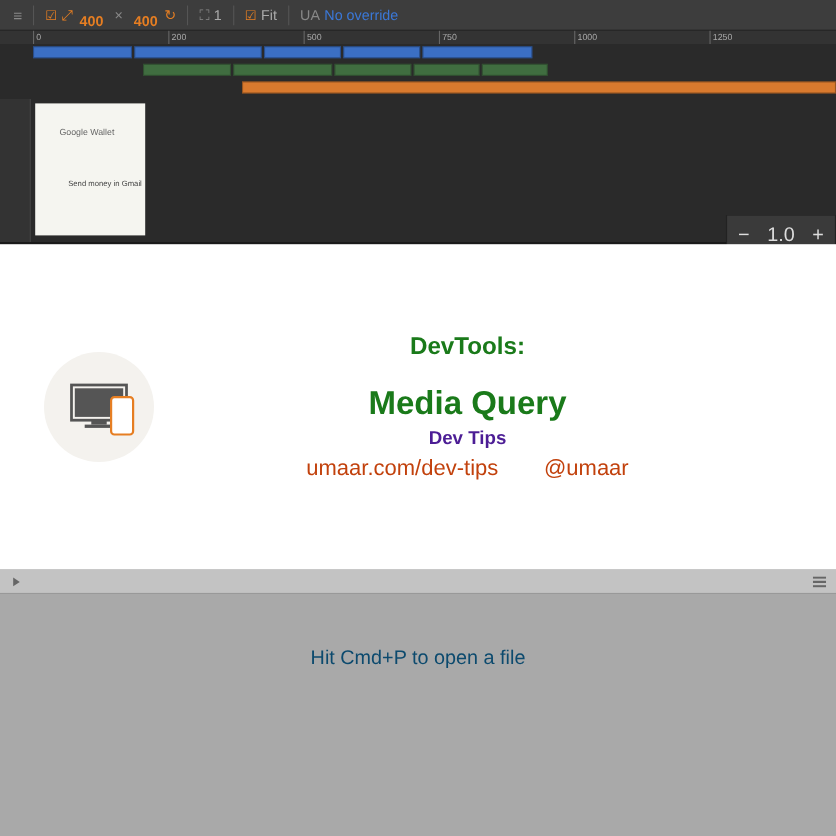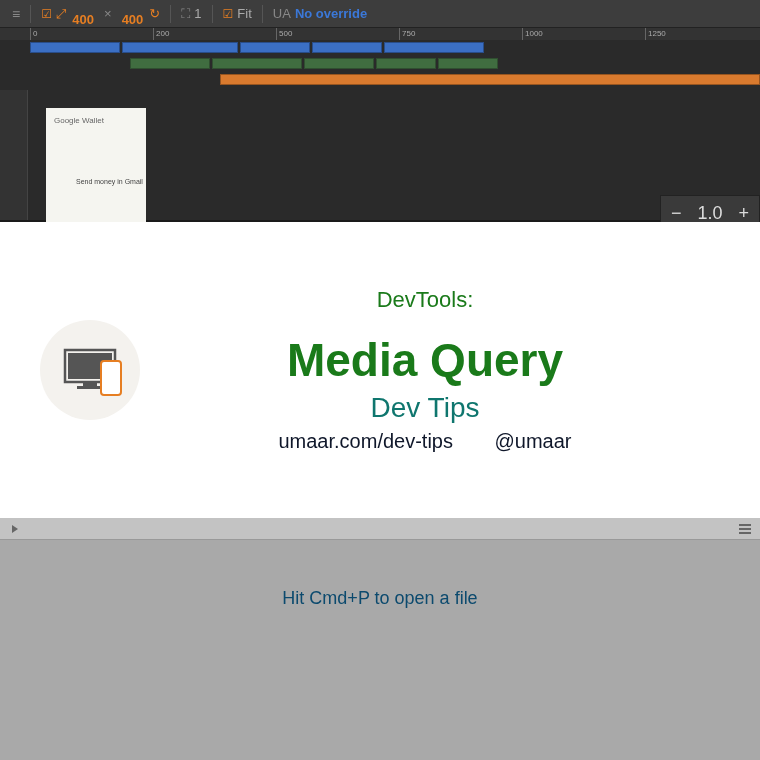--- a/index.html
+++ b/index.html
@@ -39,21 +39,21 @@
 .dim-input {
   color: #e67e22;
   font-weight: bold;
   padding: 0 2px;
   margin-top: 12px;
 }
 .dim-x { color: #888; padding: 0 4px; }
 .reload-icon { color: #e67e22; }
 .zoom-val { color: #aaa; }
 .ua-label { color: #888; }
-.ua-value { color: #3b78d8; font-weight: bold; }
+.ua-value { color: #3b78d8; }
 
 
 .ruler-area {
   height: 12px;
   background: #333;
   position: relative;
   font-size: 8px;
   color: #aaa;
 }
 .ruler-tick {
@@ -89,22 +89,22 @@
 }
 .v-ruler {
   width: 28px;
   background: #333;
   border-right: 1px solid #444;
 }
 .device-preview {
   width: 100px;
   height: 120px;
   background: #f5f5f0;
-  margin: 18px;
-  padding: 8px;
+  margin: 4px;
+  padding: 22px;
   font-size: 7px;
   color: #555;
   position: relative;
 }
 .device-preview .logo { font-size: 8px; color: #666; }
 .device-preview .tagline {
   position: absolute;
   top: 70px;
   left: 30px;
   font-size: 7px;
@@ -165,41 +165,41 @@
   background: #fff;
 }
 .card-text {
   flex: 1;
   text-align: center;
   padding-right: 80px;
 }
 .card-subtitle {
   color: #1a7a1a;
   font-size: 22px;
-  font-weight: normal;
+  font-weight: bold;
   margin-bottom: 22px;
 }
 .card-title {
   color: #1a7a1a;
-  font-size: 46px;
+  font-size: 30px;
   font-weight: bold;
   line-height: 1.1;
 }
 .card-tagline {
-  color: #0f766e;
-  font-size: 28px;
-  font-weight: normal;
+  color: #4c1d95;
+  font-size: 17px;
+  font-weight: bold;
   margin-top: 6px;
 }
 .card-links {
   margin-top: 6px;
   font-size: 20px;
 }
 .card-link {
-  color: #0f172a;
+  color: #c2410c;
   text-decoration: none;
   margin: 4px 18px;
 }
 
 
 .bottom-panel {
   position: absolute;
   top: 518px;
   left: 0;
   right: 0;

